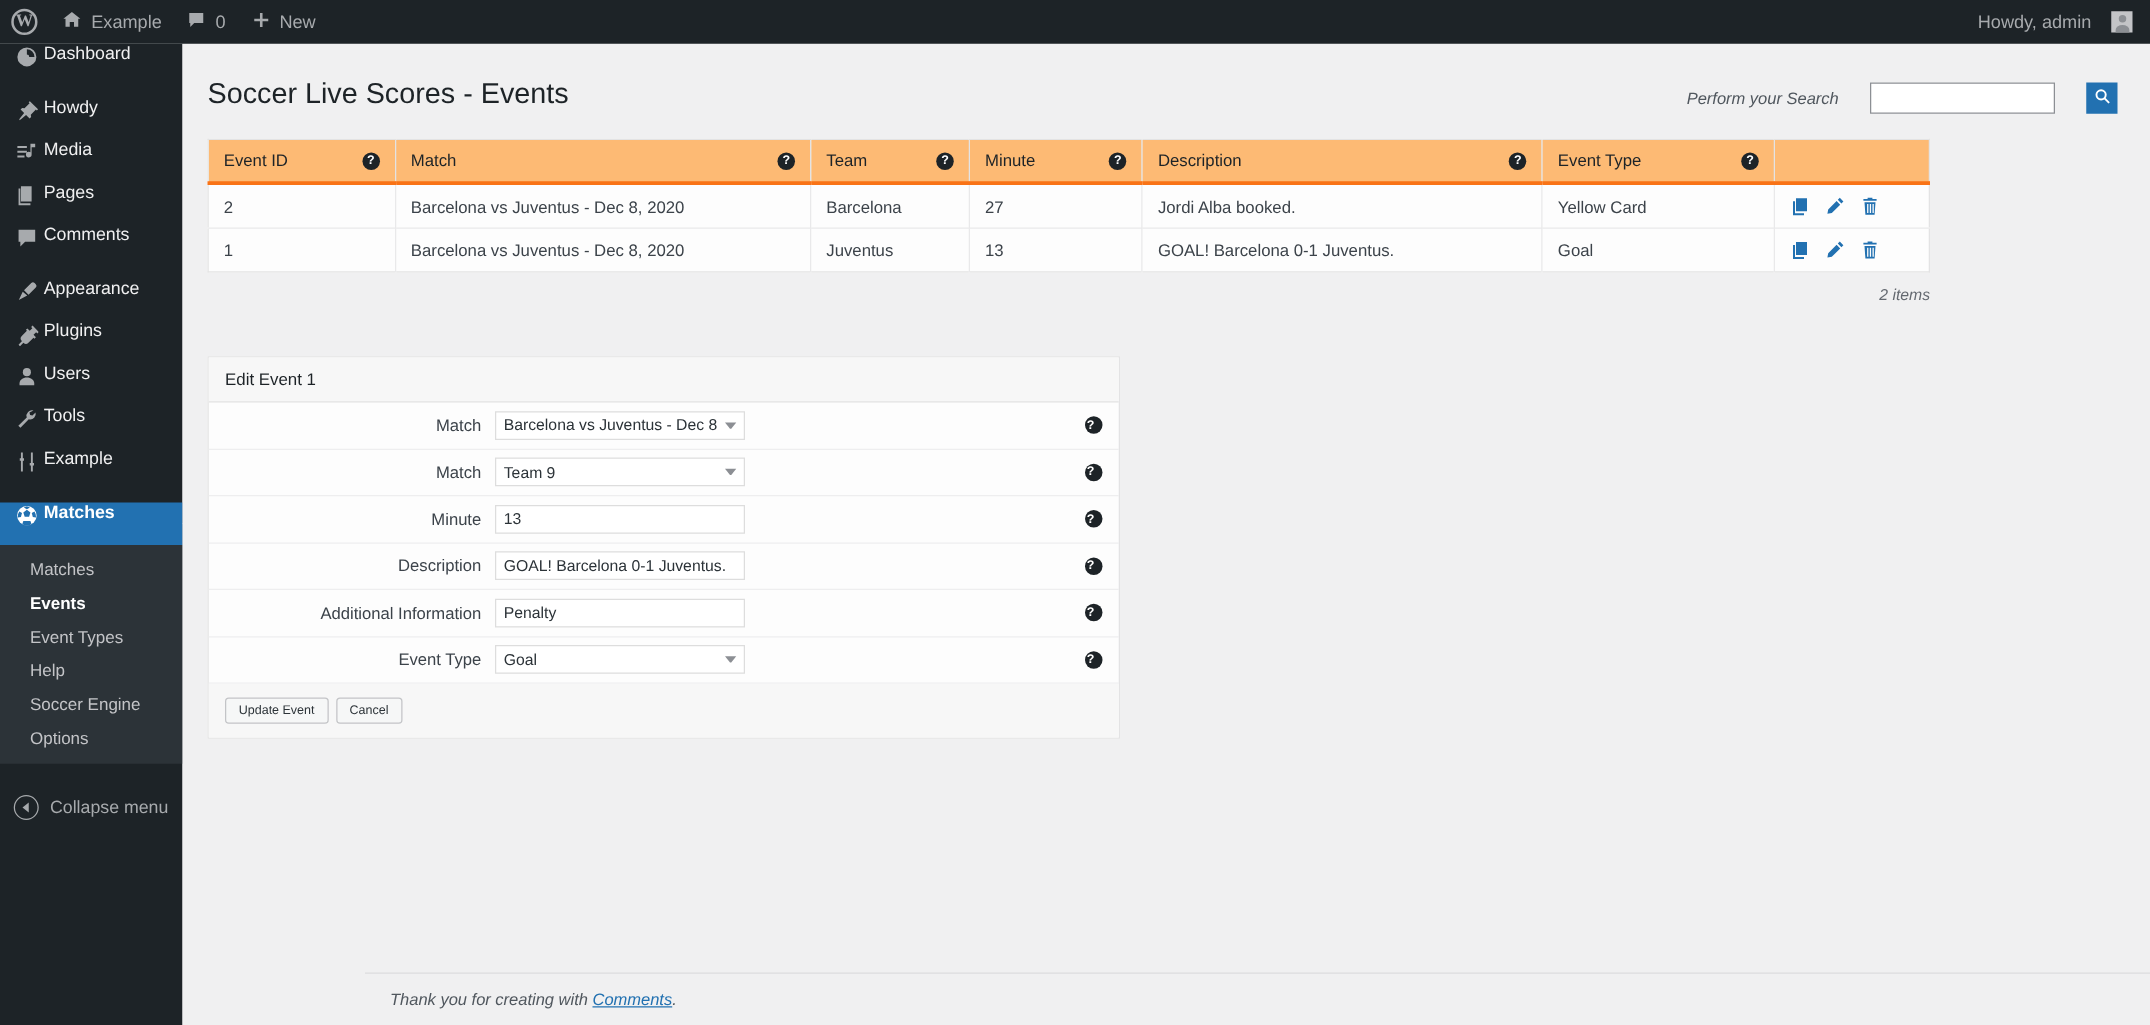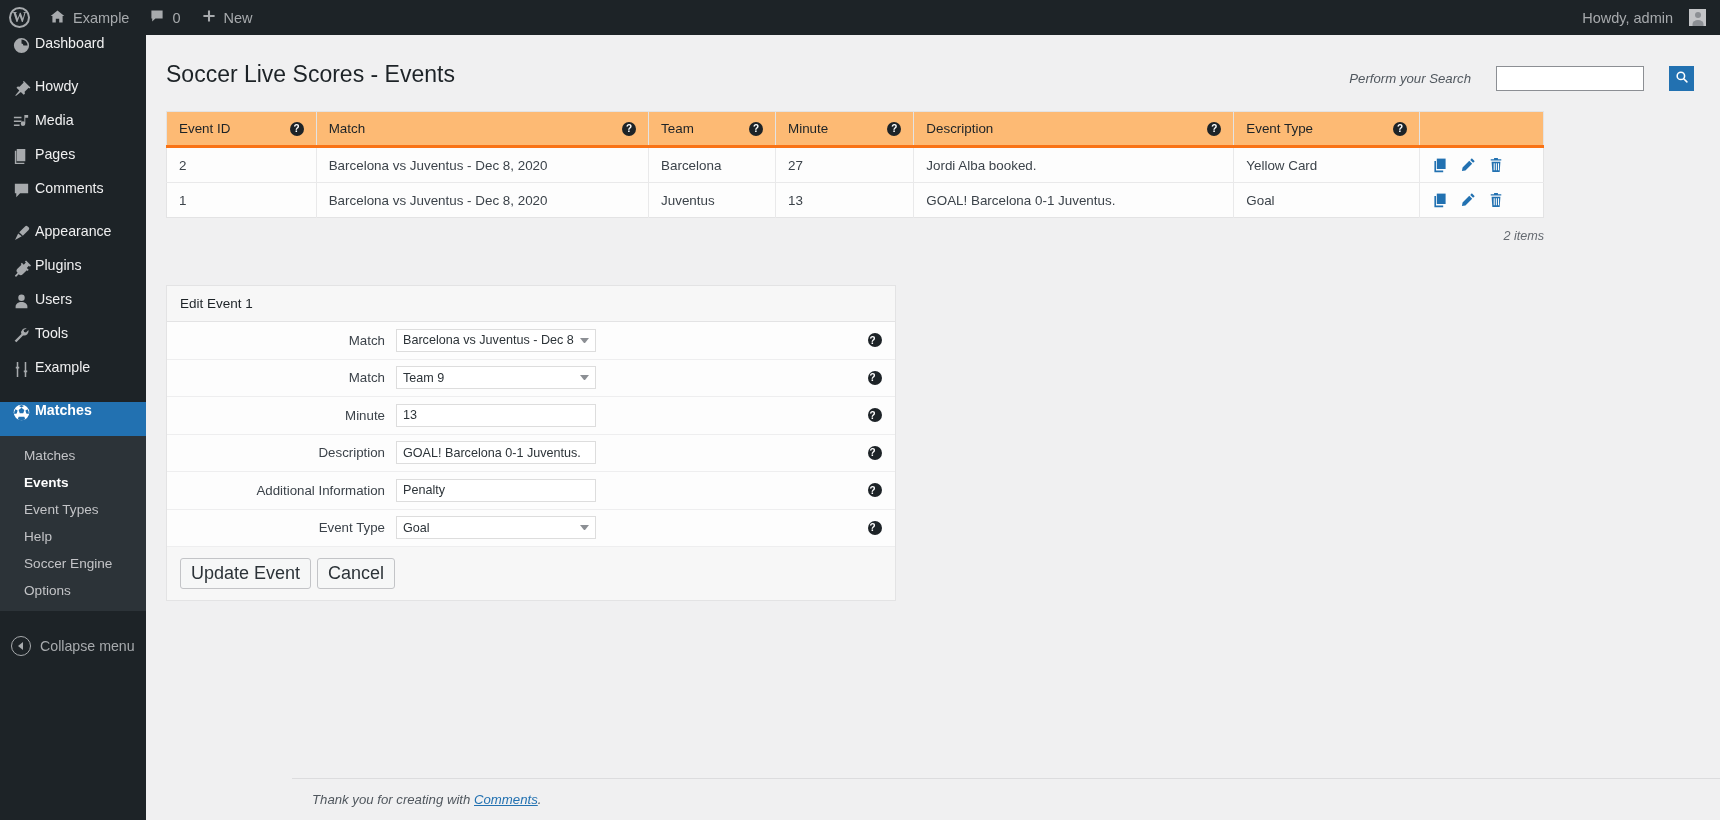--- a/index.html
+++ b/index.html
@@ -208,21 +208,21 @@
     border-right: 4.5px solid transparent; border-top: 5px solid #8c8f94;
     flex: 0 0 9px; margin-left: 6px;
   }
   .row-help { margin-left: auto; padding-right: 5px; }
   #form-actions {
     display: flex; gap: 6px; padding: 11px 13px;
     background: #f7f7f7;
   }
   .btn {
     background: #f6f7f7; border: 1px solid #c3c4c7;
-    color: #2c3338; font-size: 18px; padding: 4px 10px;
+    color: #2c3338; font-size: 10px; padding: 4px 10px;
     border-radius: 3px; cursor: pointer;
     font-family: "Liberation Sans", sans-serif;
   }
 
   
   #wpfooter {
     position: absolute; left: 146px; bottom: 0;
     width: 1574px; height: 42px;
     border-top: 1px solid #dcdcde;
     display: flex; align-items: center;

